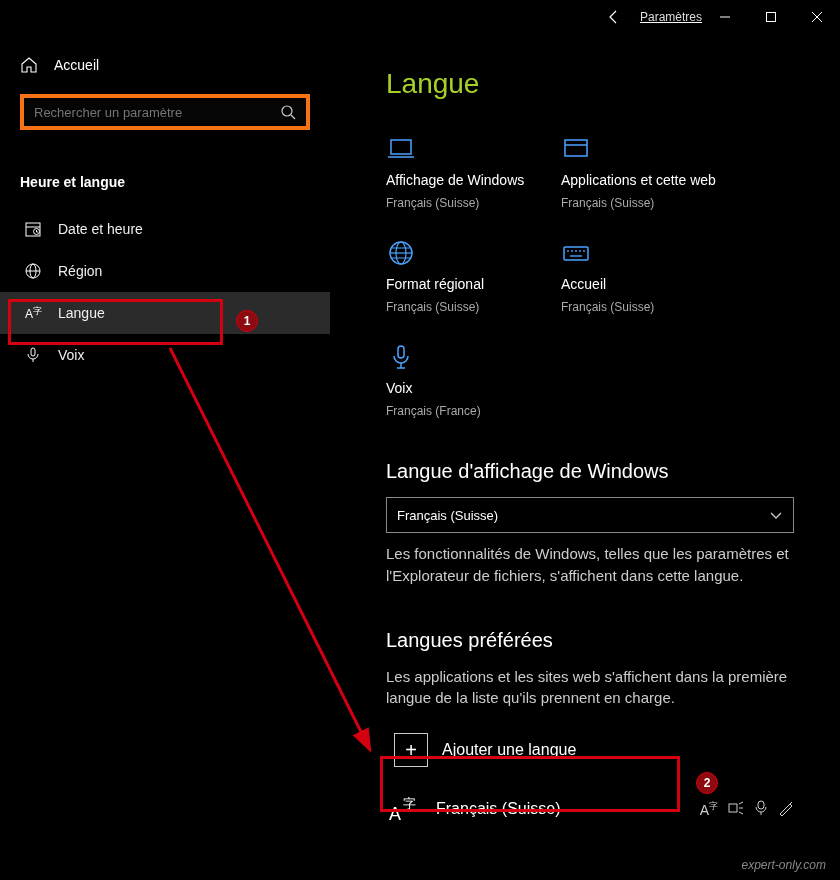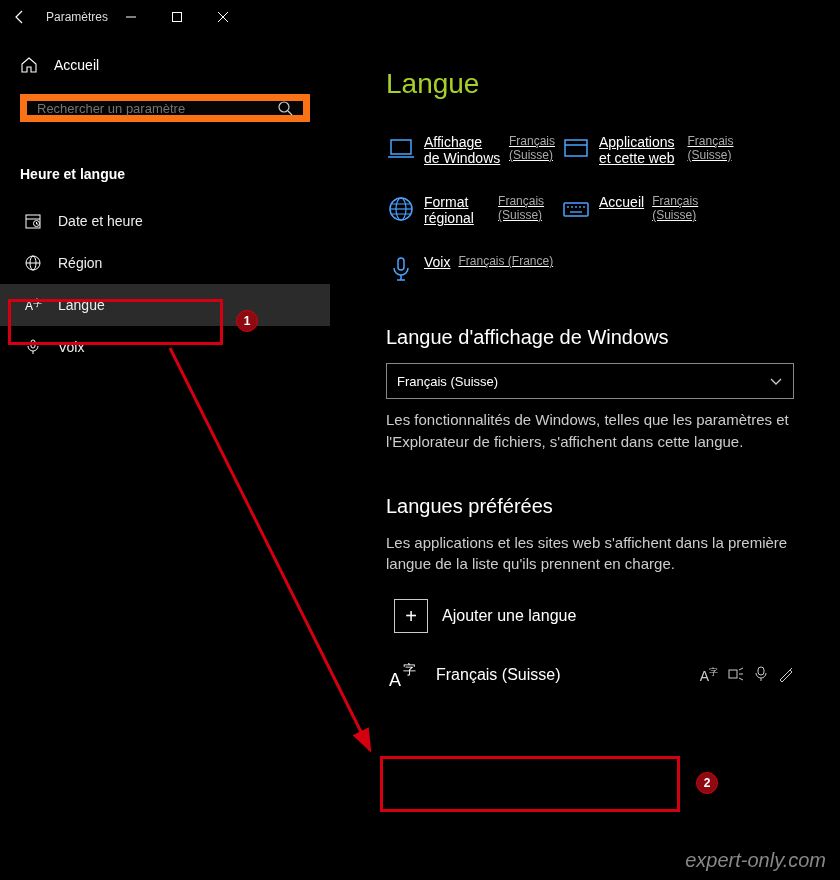--- a/index.html
+++ b/index.html
@@ -1,50 +1,50 @@
 <!DOCTYPE html>
 <html><head>
 <meta charset="utf-8">
 <style>
 * { margin: 0; padding: 0; box-sizing: border-box; font-family: "Segoe UI", Arial, sans-serif; }
 body { background: #000; color: #fff; width: 840px; height: 880px; overflow: hidden; position: relative; }
 .window { width: 840px; height: 880px; background: #000; display: flex; flex-direction: column; }
-.titlebar { height: 34px; display: flex; align-items: center; justify-content: flex-start; padding: 0 0 0 12px; }
+.titlebar { height: 34px; display: flex; align-items: center; justify-content: flex-end; padding: 0 0 0 12px; text-decoration: underline; }
 .titlebar-left { display: flex; align-items: center; gap: 18px; }
 .titlebar-title { font-size: 12px; color: #ddd; }
 .titlebar-controls { display: flex; }
 .win-btn { width: 46px; height: 34px; display: flex; align-items: center; justify-content: center; color: #fff; }
 .body-wrap { flex: 1; display: flex; justify-content: space-between; }
 .sidebar { width: 330px; padding: 12px 0 0 0; display: flex; flex-direction: column; }
 .home-row { display: flex; align-items: center; gap: 16px; padding: 10px 20px; font-size: 14px; }
-.search-box { margin: 10px 20px 20px 20px; height: 28px; border: 7px solid #f97316; background: rgba(255,255,255,0.02); display: flex; align-items: center; padding: 0 10px; justify-content: space-between; }
+.search-box { margin: 10px 20px 20px 20px; height: 36px; border: 4px solid #f97316; background: rgba(255,255,255,0.02); display: flex; align-items: center; padding: 0 10px; justify-content: space-between; }
 .search-box input { background: transparent; border: none; color: #ccc; font-size: 13px; outline: none; flex:1; }
 .category-title { font-size: 14px; font-weight: 600; padding: 8px 20px 18px 20px; color: #fff; margin-top: 16px; }
 .nav { display: flex; flex-direction: column; }
 .nav-item { display: flex; align-items: center; gap: 16px; padding: 12px 20px 12px 24px; font-size: 14px; color: #eee; position: relative; }
 .nav-item.selected { background: #2b2b2b; }
 .nav-icon { width: 18px; height: 18px; display: inline-flex; align-items:center; justify-content:center; color:#fff; }
 .main { flex: 1; padding: 34px 40px 0 56px; overflow: hidden; }
 .page-title { font-size: 28px; font-weight: 400; color: #a7d129; margin-bottom: 34px; }
 .tiles { display: grid; grid-template-columns: 175px 175px; gap: 28px 0; margin-bottom: 42px; }
-.tile { display: flex; flex-direction: row; gap: 8px; text-decoration: underline; }
+.tile { display: flex; flex-direction: column; gap: 8px; }
 .tile-icon { width: 30px; height: 30px; color: #4aa3ff; display:flex; align-items:center; justify-content:center; }
 .tile-label { font-size: 14px; color: #fff; }
 .tile-sub { font-size: 12px; color: #aaa; }
 .section-title { font-size: 20px; font-weight: 400; margin: 6px 0 14px 0; }
 .dropdown { width: 408px; height: 36px; border: 1px solid #888; display: flex; align-items: center; justify-content: space-between; padding: 0 10px; font-size: 13px; margin-bottom: 10px; }
 .help-text { font-size: 15px; color: #ccc; line-height: 1.45; max-width: 430px; }
 .section-gap { height: 36px; }
 .add-lang { width: 290px; height: 50px; border: 0; display: flex; align-items: center; gap: 14px; padding: 0 8px; margin-top: 0; }
 .add-plus { width: 34px; height: 34px; border: 1px solid #ccc; display:flex; align-items:center; justify-content:center; font-size: 20px; }
 .lang-row { display: flex; align-items: center; justify-content: space-between; margin-top: 16px; width: 408px; }
 .lang-left { display: flex; align-items: center; gap: 14px; }
 .lang-glyph { width: 36px; height: 36px; display:flex; align-items:center; justify-content:center; font-size: 20px; position:relative; }
 .lang-badges { display: flex; gap: 10px; font-size: 14px; color:#ccc; }
-.watermark { position: absolute; bottom: 8px; right: 14px; color: #888; font-size: 20px; font-style: italic; }
+.watermark { position: absolute; bottom: 8px; right: 14px; color: #888; font-size: 12px; font-style: italic; }
 
 .anno-box { position: absolute; border: 3px solid #d4000f; pointer-events: none; }
 .anno-circle { position:absolute; width: 22px; height:22px; border-radius: 50%; background:#8c0a10; border:1px solid #d4000f; color:#fff; font-size:12px; display:flex; align-items:center; justify-content:center; pointer-events:none; font-weight:600; }
 .anno-arrow { position:absolute; pointer-events:none; }
 svg { display:block; }
 </style>
 </head>
 <body>
 
 <div class="window">

